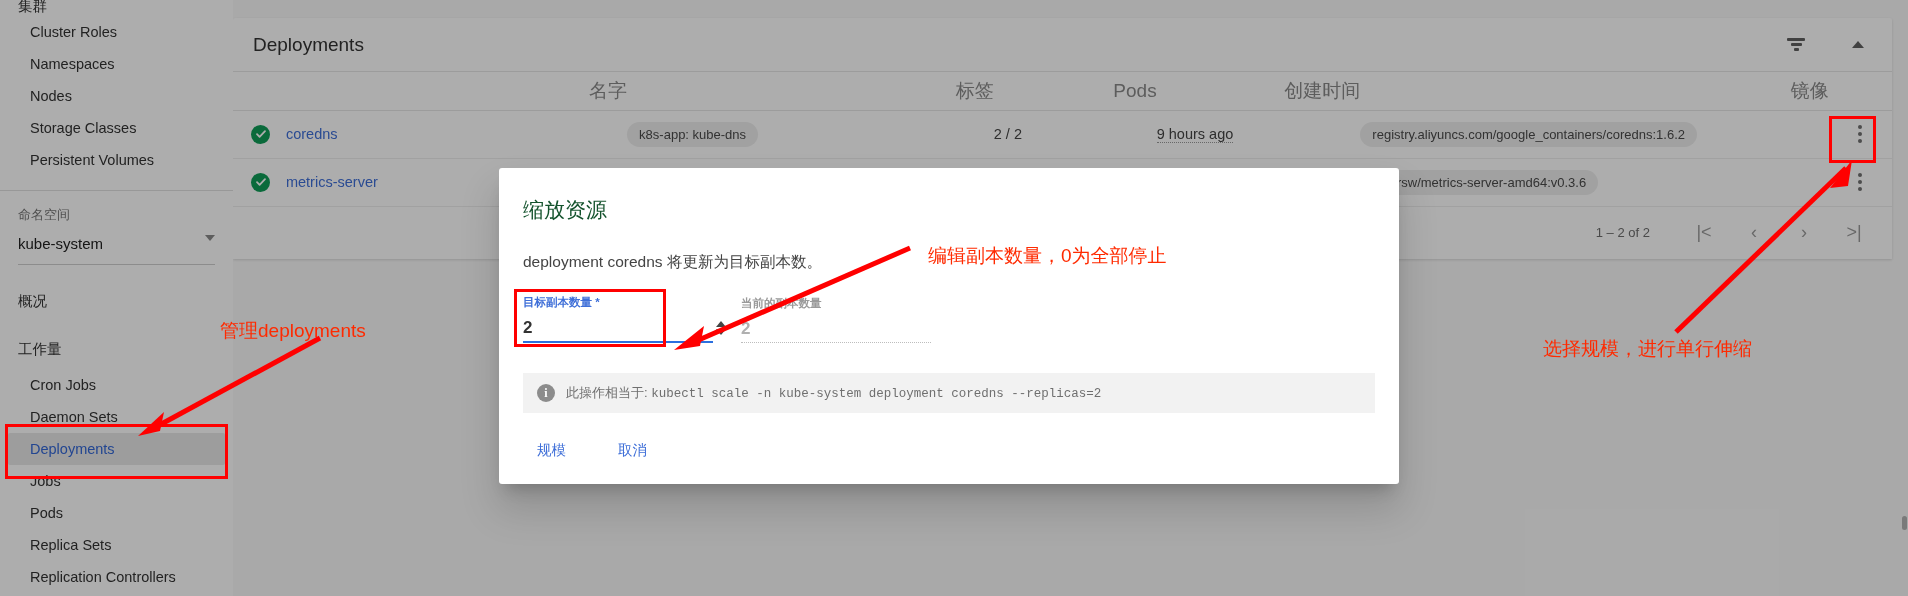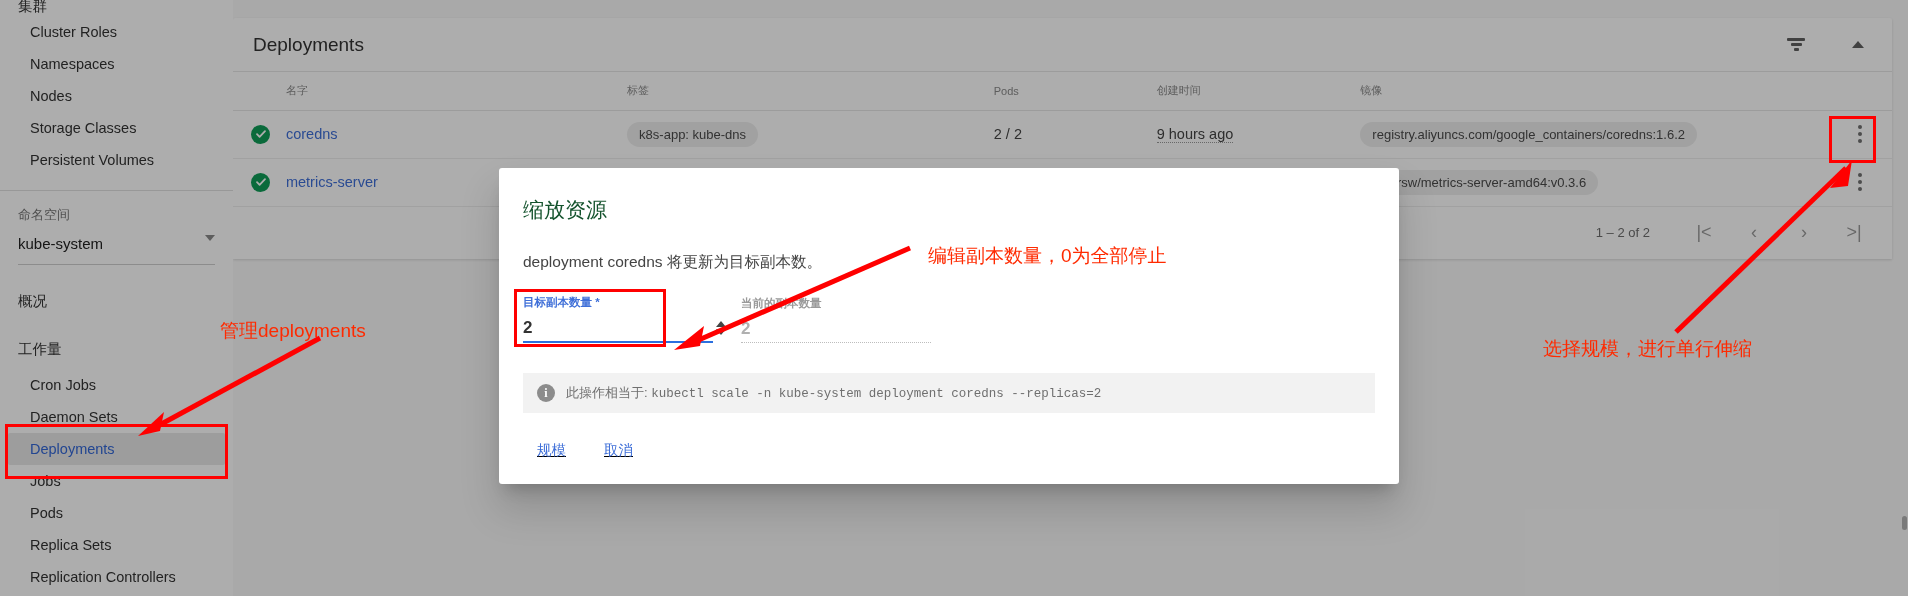--- a/index.html
+++ b/index.html
@@ -112,22 +112,22 @@
   .chev-up {
     width: 0; height: 0;
     border-left: 6px solid transparent;
     border-right: 6px solid transparent;
     border-bottom: 7px solid #616161;
   }
 
   
   table.dep { width: 100%; border-collapse: collapse; table-layout: fixed; }
   table.dep th {
-    text-align: left;
-    font-size: 11px; font-weight: 400;
+    text-align: right;
+    font-size: 19px; font-weight: 400;
     color: #8a8a8a;
     height: 38px;
     padding: 0;
     border-bottom: 1px solid #e6e6e6;
   }
   table.dep td {
     height: 48px;
     font-size: 14.5px;
     color: #444;
     padding: 0;
@@ -241,21 +241,21 @@
   .info-ic {
     width: 18px; height: 18px; border-radius: 50%;
     background: #8c8c8c; color: #fff;
     font-size: 12px; font-weight: bold;
     display:flex; align-items:center; justify-content:center;
     font-family: "Liberation Serif", serif;
     flex: 0 0 auto;
   }
   .info-txt { font-size: 13px; color: #6f6f6f; }
   .info-txt .mono { font-family: "Liberation Mono", "DejaVu Sans Mono", monospace; font-size: 12.5px; }
-  .dlg-actions { display:flex; gap: 22px; padding: 22px 0 10px 6px; text-decoration: underline; }
+  .dlg-actions { display:flex; gap: 36px; padding: 22px 0 10px 6px; }
   .text-btn {
     color: #3f6fd8; font-size: 14.5px; cursor: pointer;
     padding: 6px 8px; border-radius: 2px; background: transparent; border: none;
     font-family: inherit;
   }
 
   
   .anno { position: absolute; z-index: 90; }
   .anno-box {
     border: 3px solid #ff0000;

